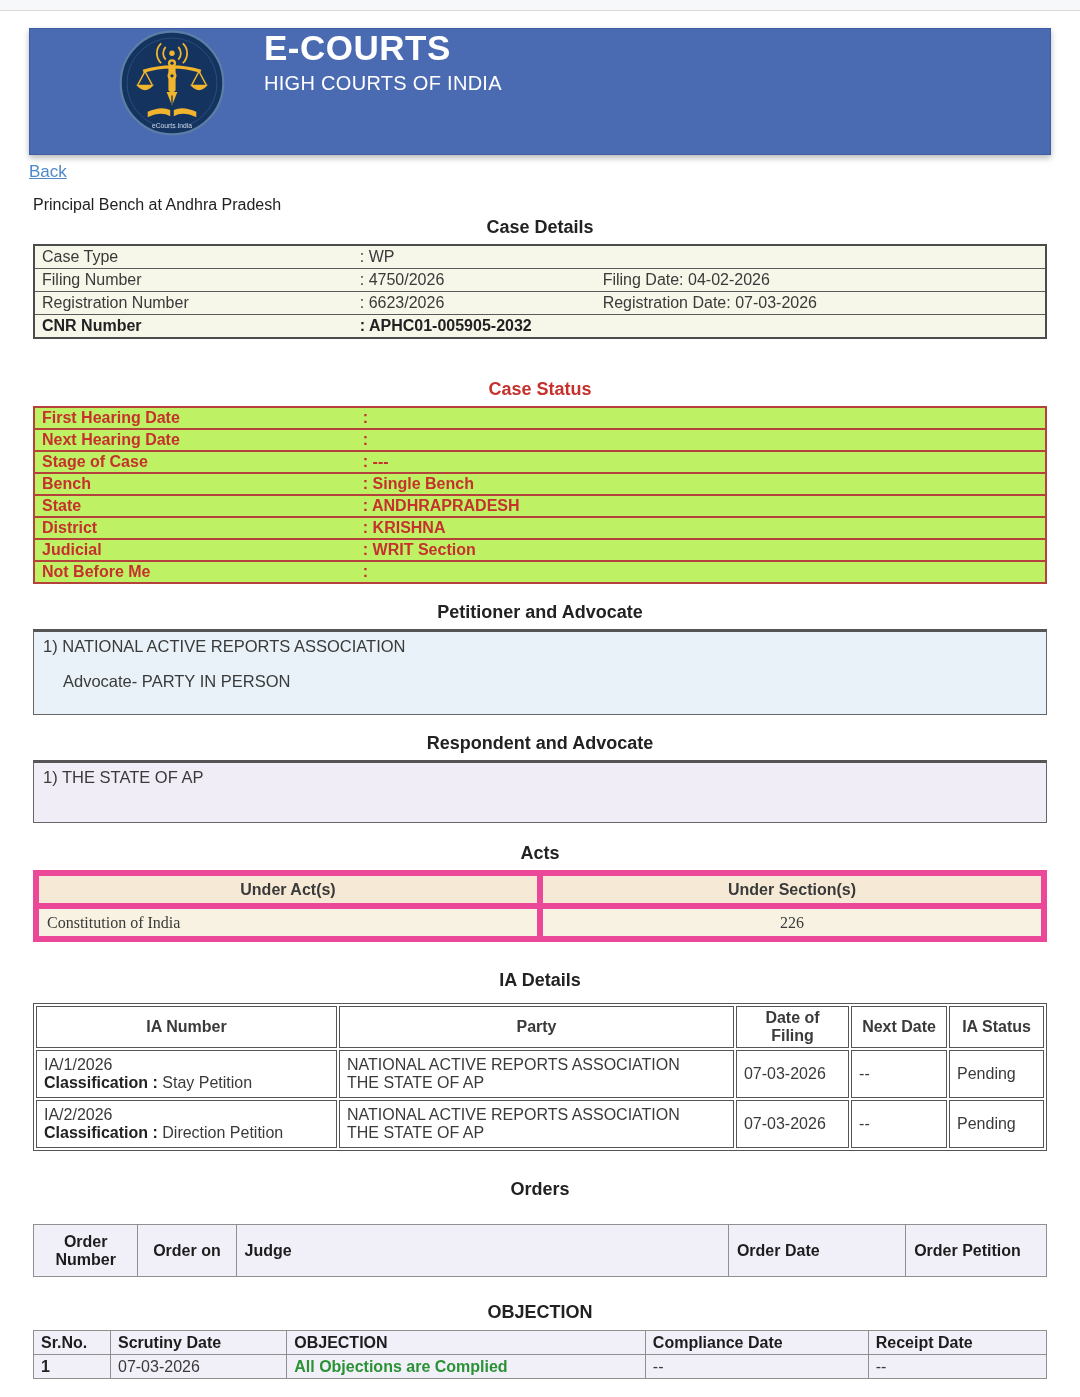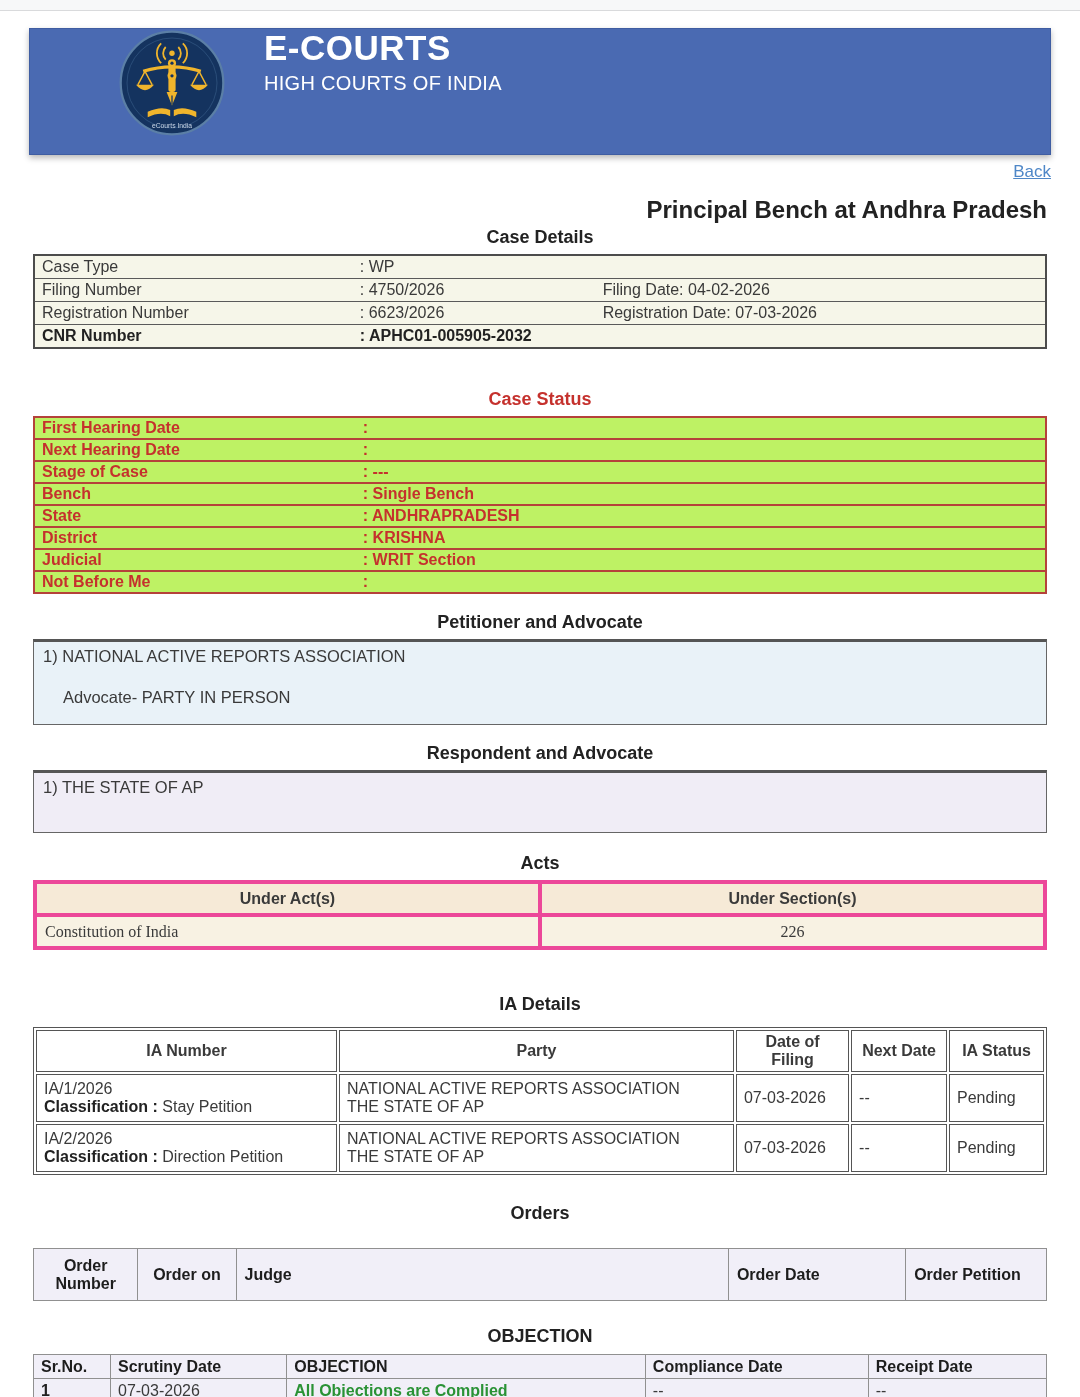--- a/index.html
+++ b/index.html
@@ -26,25 +26,25 @@
   .header-text { margin-left:38px; color:#ffffff; }
   .app-title { font-size:35px; font-weight:bold; letter-spacing:.5px; line-height:1.1; }
   .app-subtitle { font-size:20px; margin-top:4px; letter-spacing:.3px; }
   .court-bar {
     background:#ebebeb; height:37px; line-height:37px;
     text-align:center; font-size:22px; font-weight:bold; color:#3d3d3d;
   }
 
   
   .content { padding:0 4px; }
-  .back-link-row { text-align:right; margin:7px 0 4px; }
+  .back-link-row { text-align:left; margin:7px 0 4px; }
   .back-link {
     color:#4f87c7; font-size:17px; text-decoration:underline; cursor:pointer;
   }
-  .h-bench { text-align:right; font-size:24px; font-weight:bold; color:#222; margin:14px 0 3px; }
+  .h-bench { text-align:left; font-size:16px; font-weight:normal; color:#222; margin:14px 0 3px; }
   .h-section { text-align:center; font-size:18px; font-weight:bold; color:#222; margin:2px 0 6px; }
   .h-red { color:#c5312d; }
   table { width:100%; border-collapse:collapse; font-size:16px; }
 
   
   .cd-table { background:#f6f6e9; border:2px solid #4c4c4c; color:#3a3a3a; }
   .cd-table td { border-top:1px solid #5a5a5a; padding:2px 7px; height:22px; }
   .cd-table tr:first-child td { border-top:none; }
   .cd-row-bold td { font-weight:bold; color:#222; }
 
@@ -55,32 +55,32 @@
   .cs-table tr:first-child td { border-top:none; }
 
   
   .party-heading { margin-top:18px; }
   .party-box {
     border:1px solid #666; border-top:3px solid #555;
     padding:5px 9px; font-size:16.5px; color:#3a3a3a;
   }
   .pet-box { background:#e9f2f8; min-height:86px; }
   .res-box { background:#f0edf6; min-height:63px; }
-  .advocate-line { margin-top:22px; padding-left:20px; }
+  .advocate-line { margin-top:16px; padding-left:20px; }
 
   
   .acts-wrap { margin-top:20px; }
   .acts-table { border:1px solid #8a8a8a; }
-  .acts-table th, .acts-table td { border:4px solid #ec4899; height:33px; padding:1px 8px; }
+  .acts-table th, .acts-table td { border:6px solid #ec4899; height:33px; padding:1px 8px; }
   .acts-table th { background:#f6ead7; font-weight:bold; text-align:center; }
   .acts-table td { background:#f8f2e3;font-family:Liberation Serif, serif; }
   .acts-table td.center { text-align:center; }
 
   
-  .ia-wrap { margin-top:44px; }
+  .ia-wrap { margin-top:28px; }
   .ia-heading { margin-bottom:12px; }
   .ia-table {
     border-collapse:separate; border-spacing:2px;
     border:1px solid #555; background:#fff;
   }
   .ia-table th, .ia-table td { border:1px solid #555; padding:2px 7px; }
   .ia-table th { font-weight:bold; text-align:center; height:26px; }
   .ia-table td { height:48px; vertical-align:middle; text-align:left; }
   .bold-inline { font-weight:bold; color:#222; }
 

